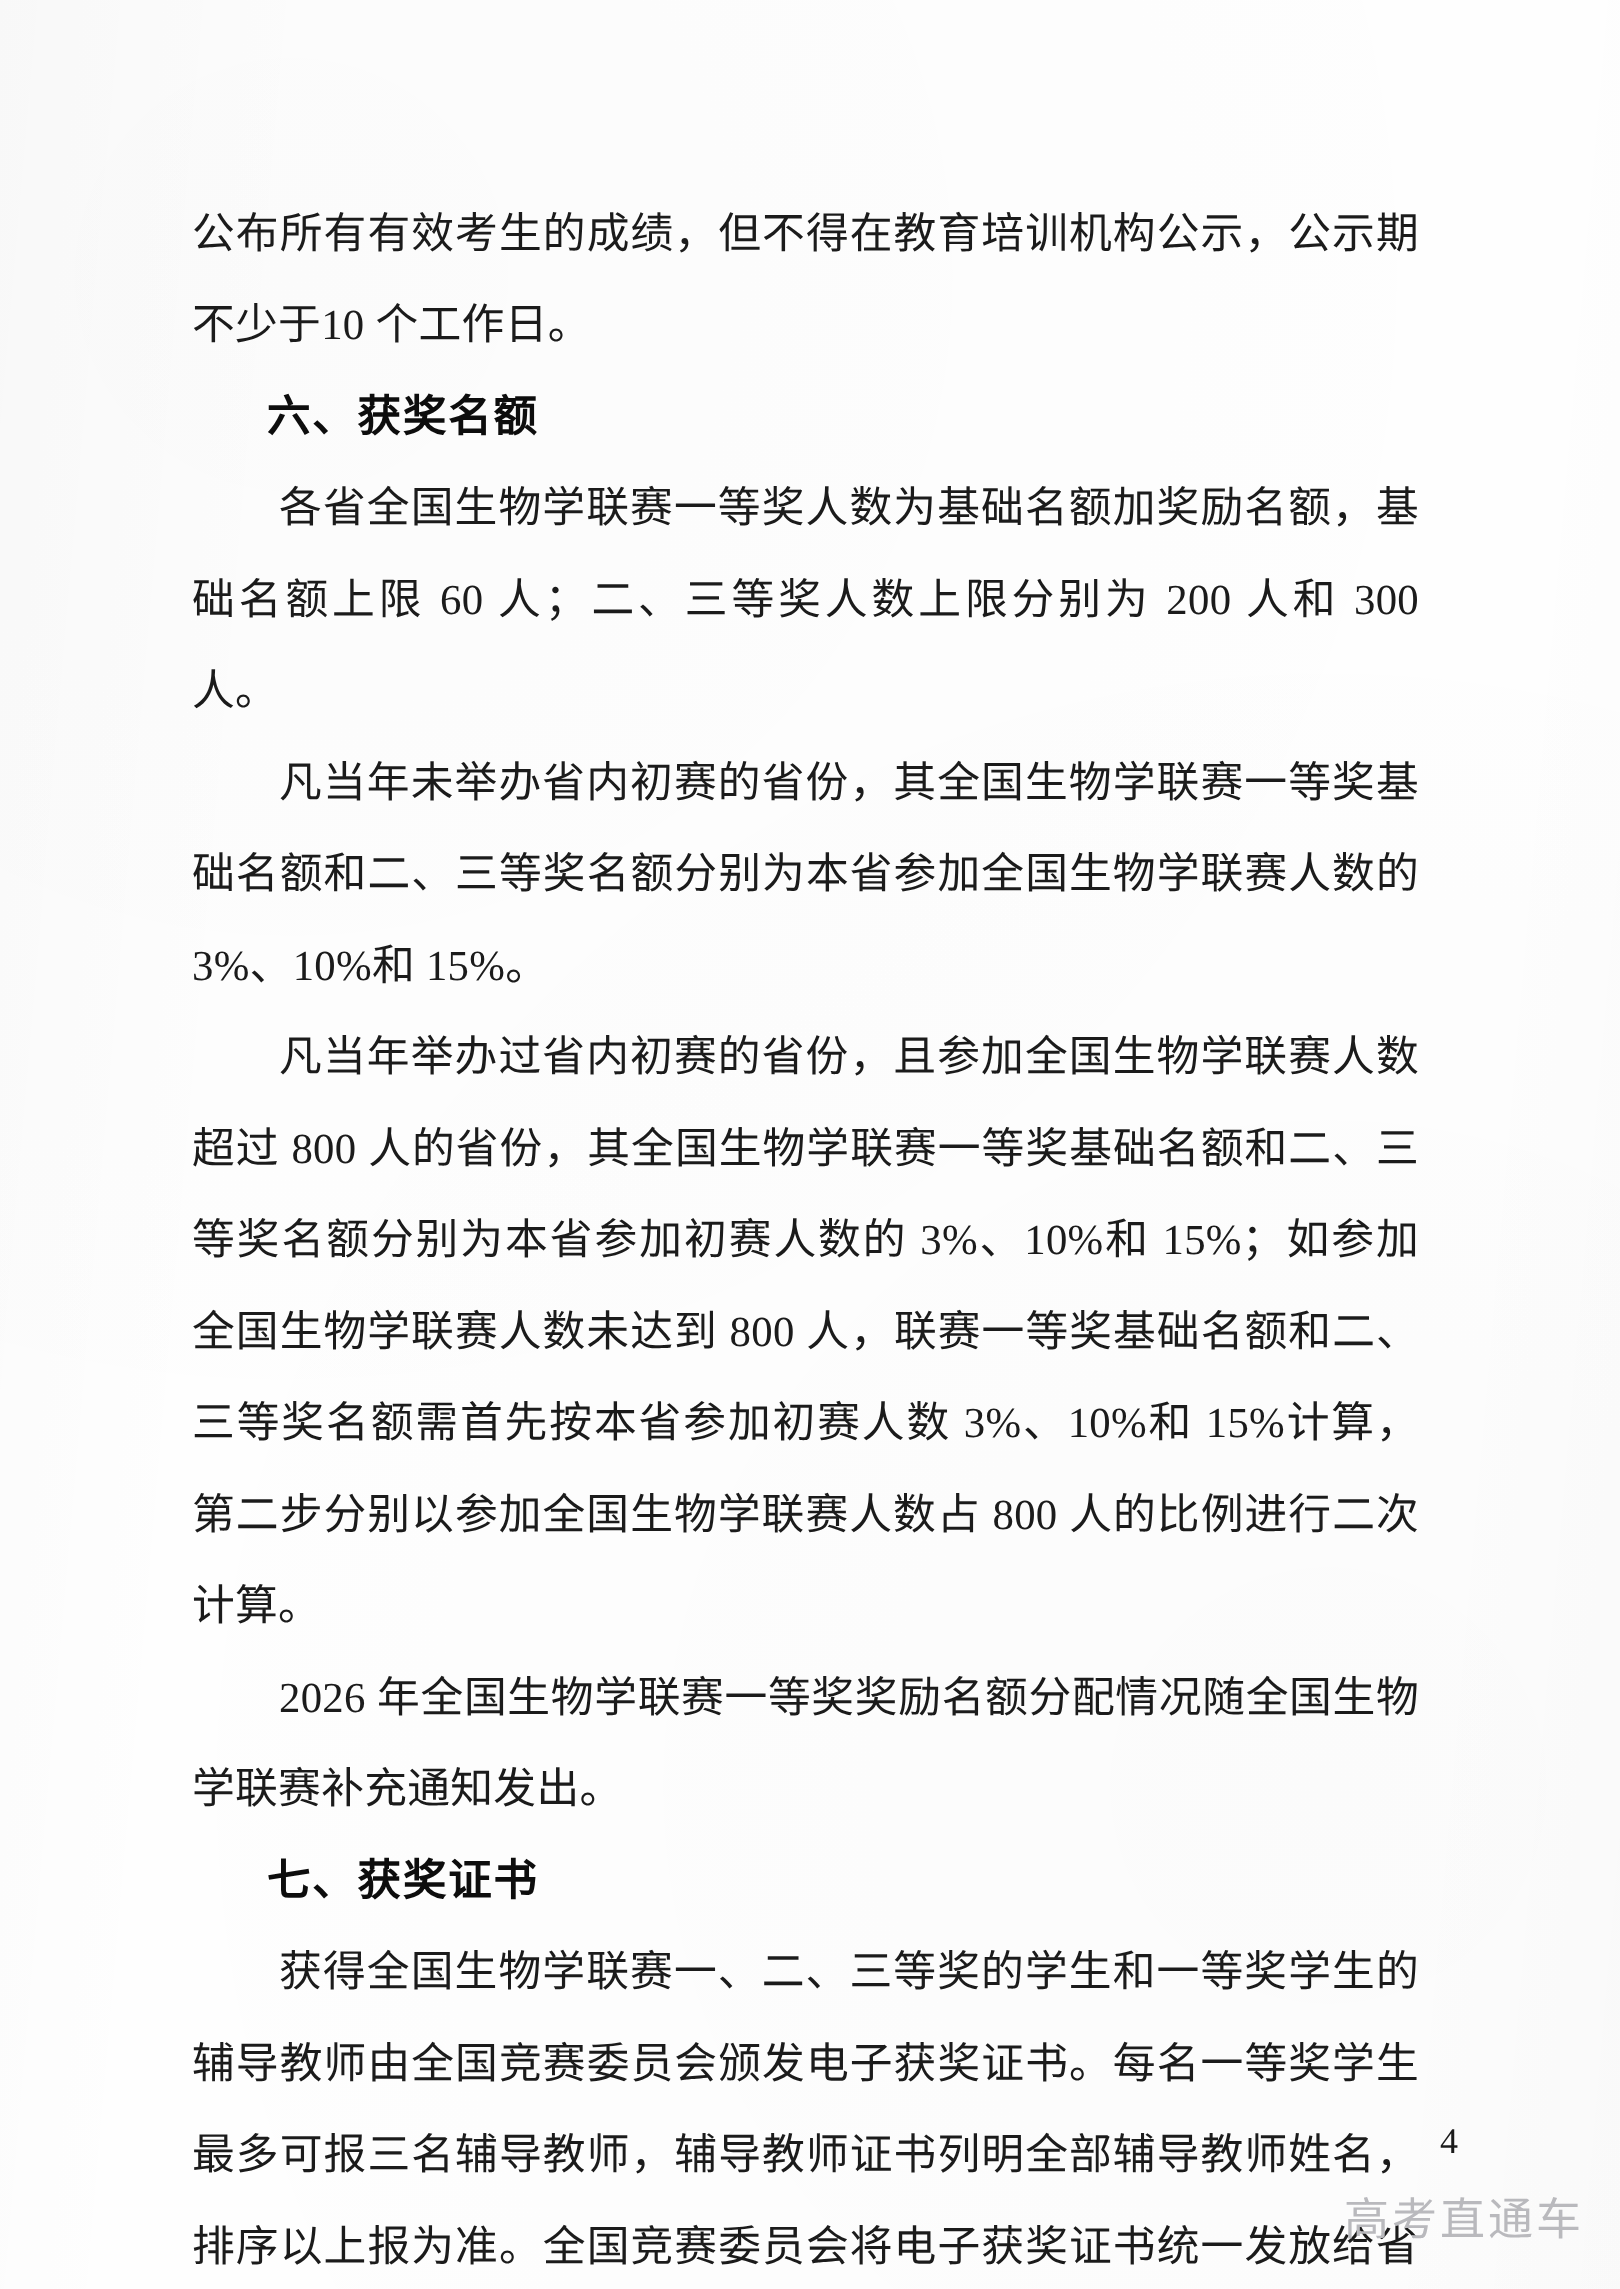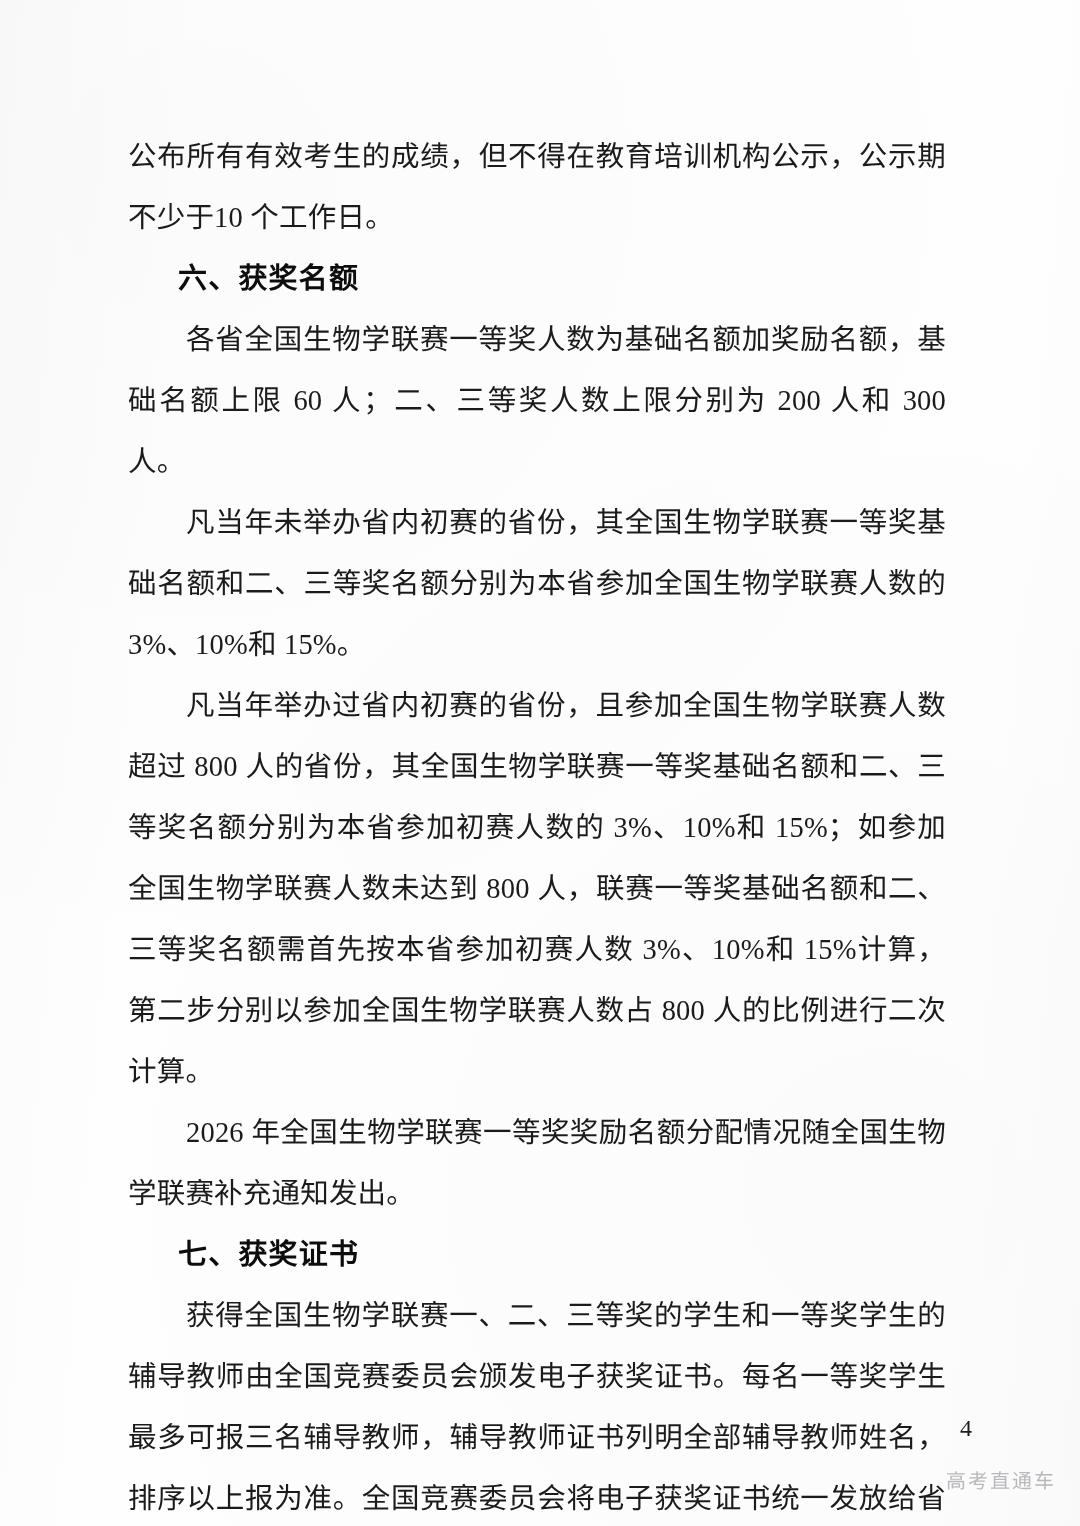--- a/index.html
+++ b/index.html
@@ -84,21 +84,21 @@
     line-height: 28px;
     color: #1b1b1b;
     font-family: "Liberation Serif", "DejaVu Serif", serif;
   }
 
   
   .watermark {
     position: absolute;
     right: 24px;
     top: 1464px;
-    font-size: 20px;
+    font-size: 30px;
     line-height: 34px;
     letter-spacing: 2px;
     color: #b9b9bd;
     font-family: "Liberation Sans", "DejaVu Sans", sans-serif;
     user-select: none;
   }
 </style>
 </head>
 <body>
 

